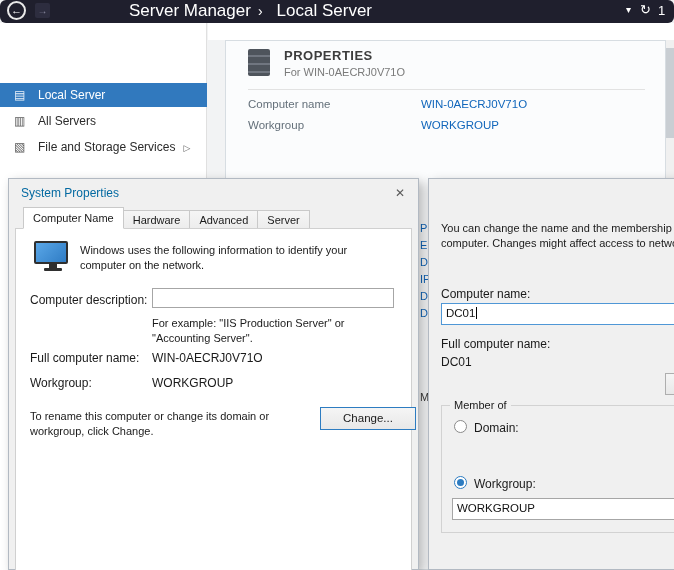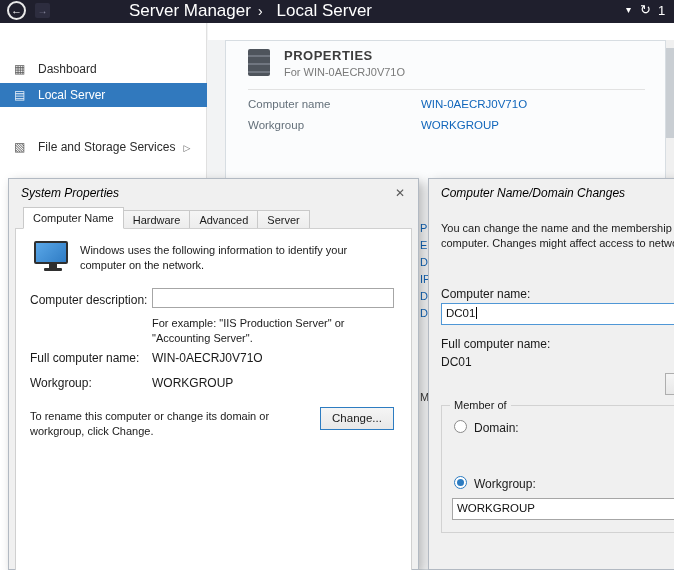--- a/index.html
+++ b/index.html
@@ -1,20 +1,20 @@
 <!DOCTYPE html>
 <html><head>
 <meta charset="utf-8">
 <style>
   * { margin:0; padding:0; box-sizing:border-box; }
   body { background:#888; font-family:"Liberation Sans", sans-serif; }
   .screen { position:relative; width:674px; height:570px; overflow:hidden; background:#f2f3f4; }
 
   
-  .topbar { position:absolute; left:0; top:0; width:674px; height:23px; background:#1f1f2d; z-index:5; }
+  .topbar { position:absolute; left:0; top:0; width:674px; height:23px; background:#1f1f2d; z-index:5;border-radius:6px; }
   .back-btn { position:absolute; left:7px; top:1px; width:19px; height:19px; border:2px solid #e9e9e9; border-radius:50%;
               color:#fff; font-size:11px; line-height:15px; text-align:center; cursor:pointer; }
   .back-btn::before { content:"\2190"; }
   .fwd-btn { position:absolute; left:35px; top:3px; width:15px; height:15px; background:#2d2d3f; color:#8a8aa0;
              font-size:10px; line-height:15px; text-align:center; border-radius:2px; }
   .fwd-btn::before { content:"\2192"; }
   .tb-title { position:absolute; left:129px; top:1px; color:#fff; font-size:17px; white-space:nowrap; }
   .tb-title span { margin-right:7px; }
   .tb-sep { font-size:14px; }
   .tb-caret { position:absolute; left:626px; top:4px; color:#fff; font-size:10px; }
@@ -49,21 +49,21 @@
   .prop-row-value { position:absolute; left:195px; font-size:11.5px; color:#1166bb; cursor:pointer; }
   .frag { position:absolute; left:420px; font-size:11px; color:#1166bb; z-index:6; white-space:nowrap; }
   .frag.dark { color:#3a3a3a; }
 
   
   .scrollbar { position:absolute; left:666px; top:40px; width:8px; height:530px; background:#f0f0f0; z-index:6; }
   .scroll-thumb { position:absolute; left:0; top:8px; width:8px; height:90px; background:#c9ced3; }
 
   
   .dlg { position:absolute; background:#f0f0f0; border:1px solid #b2b9c2; box-shadow:4px 4px 10px rgba(0,0,0,.28); }
-  .dlg-title { position:absolute; left:12px; top:7px; font-size:12px; color:#000000; white-space:nowrap;font-style:italic; }
+  .dlg-title { position:absolute; left:12px; top:7px; font-size:12px; color:#0369a1; white-space:nowrap; }
   .dlg-close { position:absolute; right:10px; top:6px; width:16px; height:16px; color:#5a5a5a; font-size:12px; text-align:center; line-height:16px; cursor:pointer; }
   .dlg-close::before { content:"\2715"; }
   .textbox { background:#fff; border:1px solid #a6a6a6; font-size:11.5px; color:#111; padding:3px 4px; overflow:hidden; white-space:nowrap; }
   .textbox.focused { border-color:#4f97d6; }
   .caret-bar { display:inline-block; width:1px; height:12px; background:#000; vertical-align:-2px; margin-left:1px; }
   .btn { position:absolute; background:linear-gradient(#f5f5f5,#e8e8e8); border:1px solid #aeaeae; font-size:11.5px; color:#1a1a1a;
          text-align:center; cursor:pointer; }
   .btn.accent { border-color:#2d7cc1; }
   .lbl { position:absolute; font-size:12px; color:#1a1a1a; white-space:nowrap; }
   .txtblock { position:absolute; font-size:11px; color:#1a1a1a; line-height:1.35; }
@@ -98,27 +98,27 @@
     <div class="fwd-btn"></div>
     <div class="tb-title">
       <span>Server Manager</span><span class="tb-sep">›</span><span style="margin-left:7px">Local Server</span>
     </div>
     <div class="tb-caret"></div>
     <div class="tb-refresh"></div>
     <div class="tb-count">1</div>
   </div>
 
   <div class="sidebar">
-    <div class="nav-item" style="top:34px;">
-      <span class="nicon icon-grid"></span>
-      <span class="nlabel">Dashboard</span>
-    </div>
     <div class="nav-item selected" style="top:60px;">
       <span class="nicon icon-server"></span>
       <span class="nlabel">Local Server</span>
+    </div>
+    <div class="nav-item" style="top:86px;">
+      <span class="nicon icon-servers"></span>
+      <span class="nlabel">All Servers</span>
     </div>
     <div class="nav-item" style="top:112px;">
       <span class="nicon icon-storage"></span>
       <span class="nlabel"><span>File and Storage Services</span><span class="nav-chevron"></span></span>
     </div>
   </div>
 
   <div class="main-white-strip"></div>
   <div class="prop-panel">
     <div class="prop-icon"></div>
@@ -157,26 +157,25 @@
       </div>
       <div class="txtblock" style="left:64px; top:14px; width:306px;">Windows uses the following information to identify your computer on the network.</div>
       <div class="lbl" style="left:14px; top:64px;">Computer description:</div>
       <div class="textbox" style="position:absolute; left:136px; top:59px; width:242px; height:20px;"></div>
       <div class="txtblock" style="left:136px; top:87px; width:244px;">For example: "IIS Production Server" or "Accounting Server".</div>
       <div class="lbl" style="left:14px; top:122px;">Full computer name:</div>
       <div class="lbl" style="left:136px; top:122px;">WIN-0AECRJ0V71O</div>
       <div class="lbl" style="left:14px; top:147px;">Workgroup:</div>
       <div class="lbl" style="left:136px; top:147px;">WORKGROUP</div>
       <div class="txtblock" style="left:14px; top:180px; width:280px;">To rename this computer or change its domain or workgroup, click Change.</div>
-      <div class="btn accent" style="left:304px; top:178px; width:74px; height:23px; line-height:21px;">Change...</div>
+      <div class="btn accent" style="left:304px; top:178px; width:96px; height:23px; line-height:21px;">Change...</div>
     </div>
   </div>
 
   <div class="dlg namedlg">
-    <div class="dlg-title">Computer Name/Domain Changes</div>
     <div class="txtblock" style="left:12px; top:42px; width:400px; white-space:nowrap;">You can change the name and the membership o</div>
     <div class="txtblock" style="left:12px; top:57px; width:400px; white-space:nowrap;">computer. Changes might affect access to networ</div>
     <div class="lbl" style="left:12px; top:108px;">Computer name:</div>
     <div class="textbox focused" style="position:absolute; left:12px; top:124px; width:300px; height:22px;"><span>DC01</span><span class="caret-bar"></span></div>
     <div class="lbl" style="left:12px; top:158px;">Full computer name:</div>
     <div class="lbl" style="left:12px; top:176px;">DC01</div>
     <div class="btn" style="left:236px; top:194px; width:40px; height:22px;"></div>
     <div class="groupbox">
       <div class="groupbox-label">Member of</div>
       <div class="radio" style="left:12px; top:14px;"></div>

